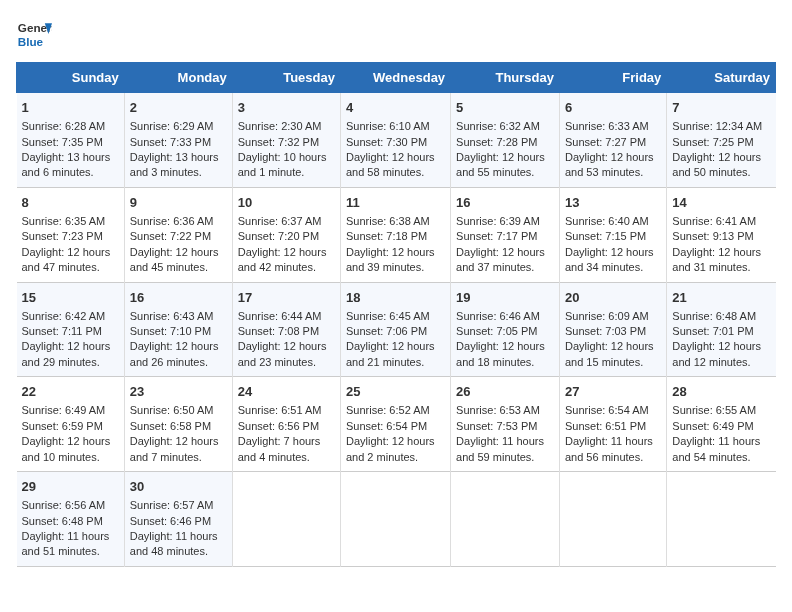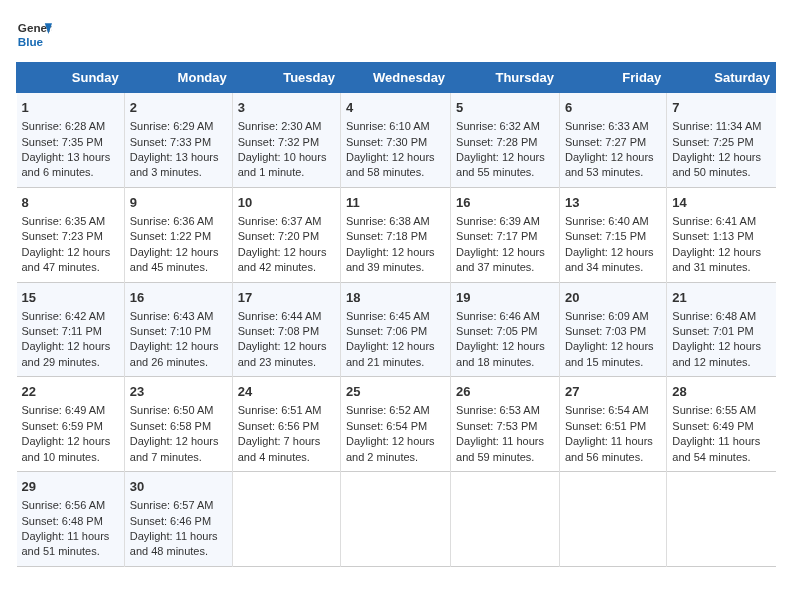--- a/index.html
+++ b/index.html
@@ -112,30 +112,30 @@
     </tr>
   </thead>
   <tbody id="calendar-body">
   <tr>
         <td><span class="day-num">1</span><span>Sunrise: 6:28 AM</span><br><span>Sunset: 7:35 PM</span><br><span>Daylight: 13 hours and 6 minutes.</span></td>
         <td><span class="day-num">2</span><span>Sunrise: 6:29 AM</span><br><span>Sunset: 7:33 PM</span><br><span>Daylight: 13 hours and 3 minutes.</span></td>
         <td><span class="day-num">3</span><span>Sunrise: 2:30 AM</span><br><span>Sunset: 7:32 PM</span><br><span>Daylight: 10 hours and 1 minute.</span></td>
         <td><span class="day-num">4</span><span>Sunrise: 6:10 AM</span><br><span>Sunset: 7:30 PM</span><br><span>Daylight: 12 hours and 58 minutes.</span></td>
         <td><span class="day-num">5</span><span>Sunrise: 6:32 AM</span><br><span>Sunset: 7:28 PM</span><br><span>Daylight: 12 hours and 55 minutes.</span></td>
         <td><span class="day-num">6</span><span>Sunrise: 6:33 AM</span><br><span>Sunset: 7:27 PM</span><br><span>Daylight: 12 hours and 53 minutes.</span></td>
-        <td><span class="day-num">7</span><span>Sunrise: 11:34 AM</span><br><span>Sunset: 7:25 PM</span><br><span>Daylight: 12 hours and 50 minutes.</span></td>
+        <td><span class="day-num">7</span><span>Sunrise: 12:34 AM</span><br><span>Sunset: 7:25 PM</span><br><span>Daylight: 12 hours and 50 minutes.</span></td>
       </tr>
       <tr>
         <td><span class="day-num">8</span><span>Sunrise: 6:35 AM</span><br><span>Sunset: 7:23 PM</span><br><span>Daylight: 12 hours and 47 minutes.</span></td>
-        <td><span class="day-num">9</span><span>Sunrise: 6:36 AM</span><br><span>Sunset: 1:22 PM</span><br><span>Daylight: 12 hours and 45 minutes.</span></td>
+        <td><span class="day-num">9</span><span>Sunrise: 6:36 AM</span><br><span>Sunset: 7:22 PM</span><br><span>Daylight: 12 hours and 45 minutes.</span></td>
         <td><span class="day-num">10</span><span>Sunrise: 6:37 AM</span><br><span>Sunset: 7:20 PM</span><br><span>Daylight: 12 hours and 42 minutes.</span></td>
         <td><span class="day-num">11</span><span>Sunrise: 6:38 AM</span><br><span>Sunset: 7:18 PM</span><br><span>Daylight: 12 hours and 39 minutes.</span></td>
         <td><span class="day-num">16</span><span>Sunrise: 6:39 AM</span><br><span>Sunset: 7:17 PM</span><br><span>Daylight: 12 hours and 37 minutes.</span></td>
         <td><span class="day-num">13</span><span>Sunrise: 6:40 AM</span><br><span>Sunset: 7:15 PM</span><br><span>Daylight: 12 hours and 34 minutes.</span></td>
-        <td><span class="day-num">14</span><span>Sunrise: 6:41 AM</span><br><span>Sunset: 1:13 PM</span><br><span>Daylight: 12 hours and 31 minutes.</span></td>
+        <td><span class="day-num">14</span><span>Sunrise: 6:41 AM</span><br><span>Sunset: 9:13 PM</span><br><span>Daylight: 12 hours and 31 minutes.</span></td>
       </tr>
       <tr>
         <td><span class="day-num">15</span><span>Sunrise: 6:42 AM</span><br><span>Sunset: 7:11 PM</span><br><span>Daylight: 12 hours and 29 minutes.</span></td>
         <td><span class="day-num">16</span><span>Sunrise: 6:43 AM</span><br><span>Sunset: 7:10 PM</span><br><span>Daylight: 12 hours and 26 minutes.</span></td>
         <td><span class="day-num">17</span><span>Sunrise: 6:44 AM</span><br><span>Sunset: 7:08 PM</span><br><span>Daylight: 12 hours and 23 minutes.</span></td>
         <td><span class="day-num">18</span><span>Sunrise: 6:45 AM</span><br><span>Sunset: 7:06 PM</span><br><span>Daylight: 12 hours and 21 minutes.</span></td>
         <td><span class="day-num">19</span><span>Sunrise: 6:46 AM</span><br><span>Sunset: 7:05 PM</span><br><span>Daylight: 12 hours and 18 minutes.</span></td>
         <td><span class="day-num">20</span><span>Sunrise: 6:09 AM</span><br><span>Sunset: 7:03 PM</span><br><span>Daylight: 12 hours and 15 minutes.</span></td>
         <td><span class="day-num">21</span><span>Sunrise: 6:48 AM</span><br><span>Sunset: 7:01 PM</span><br><span>Daylight: 12 hours and 12 minutes.</span></td>
       </tr>

